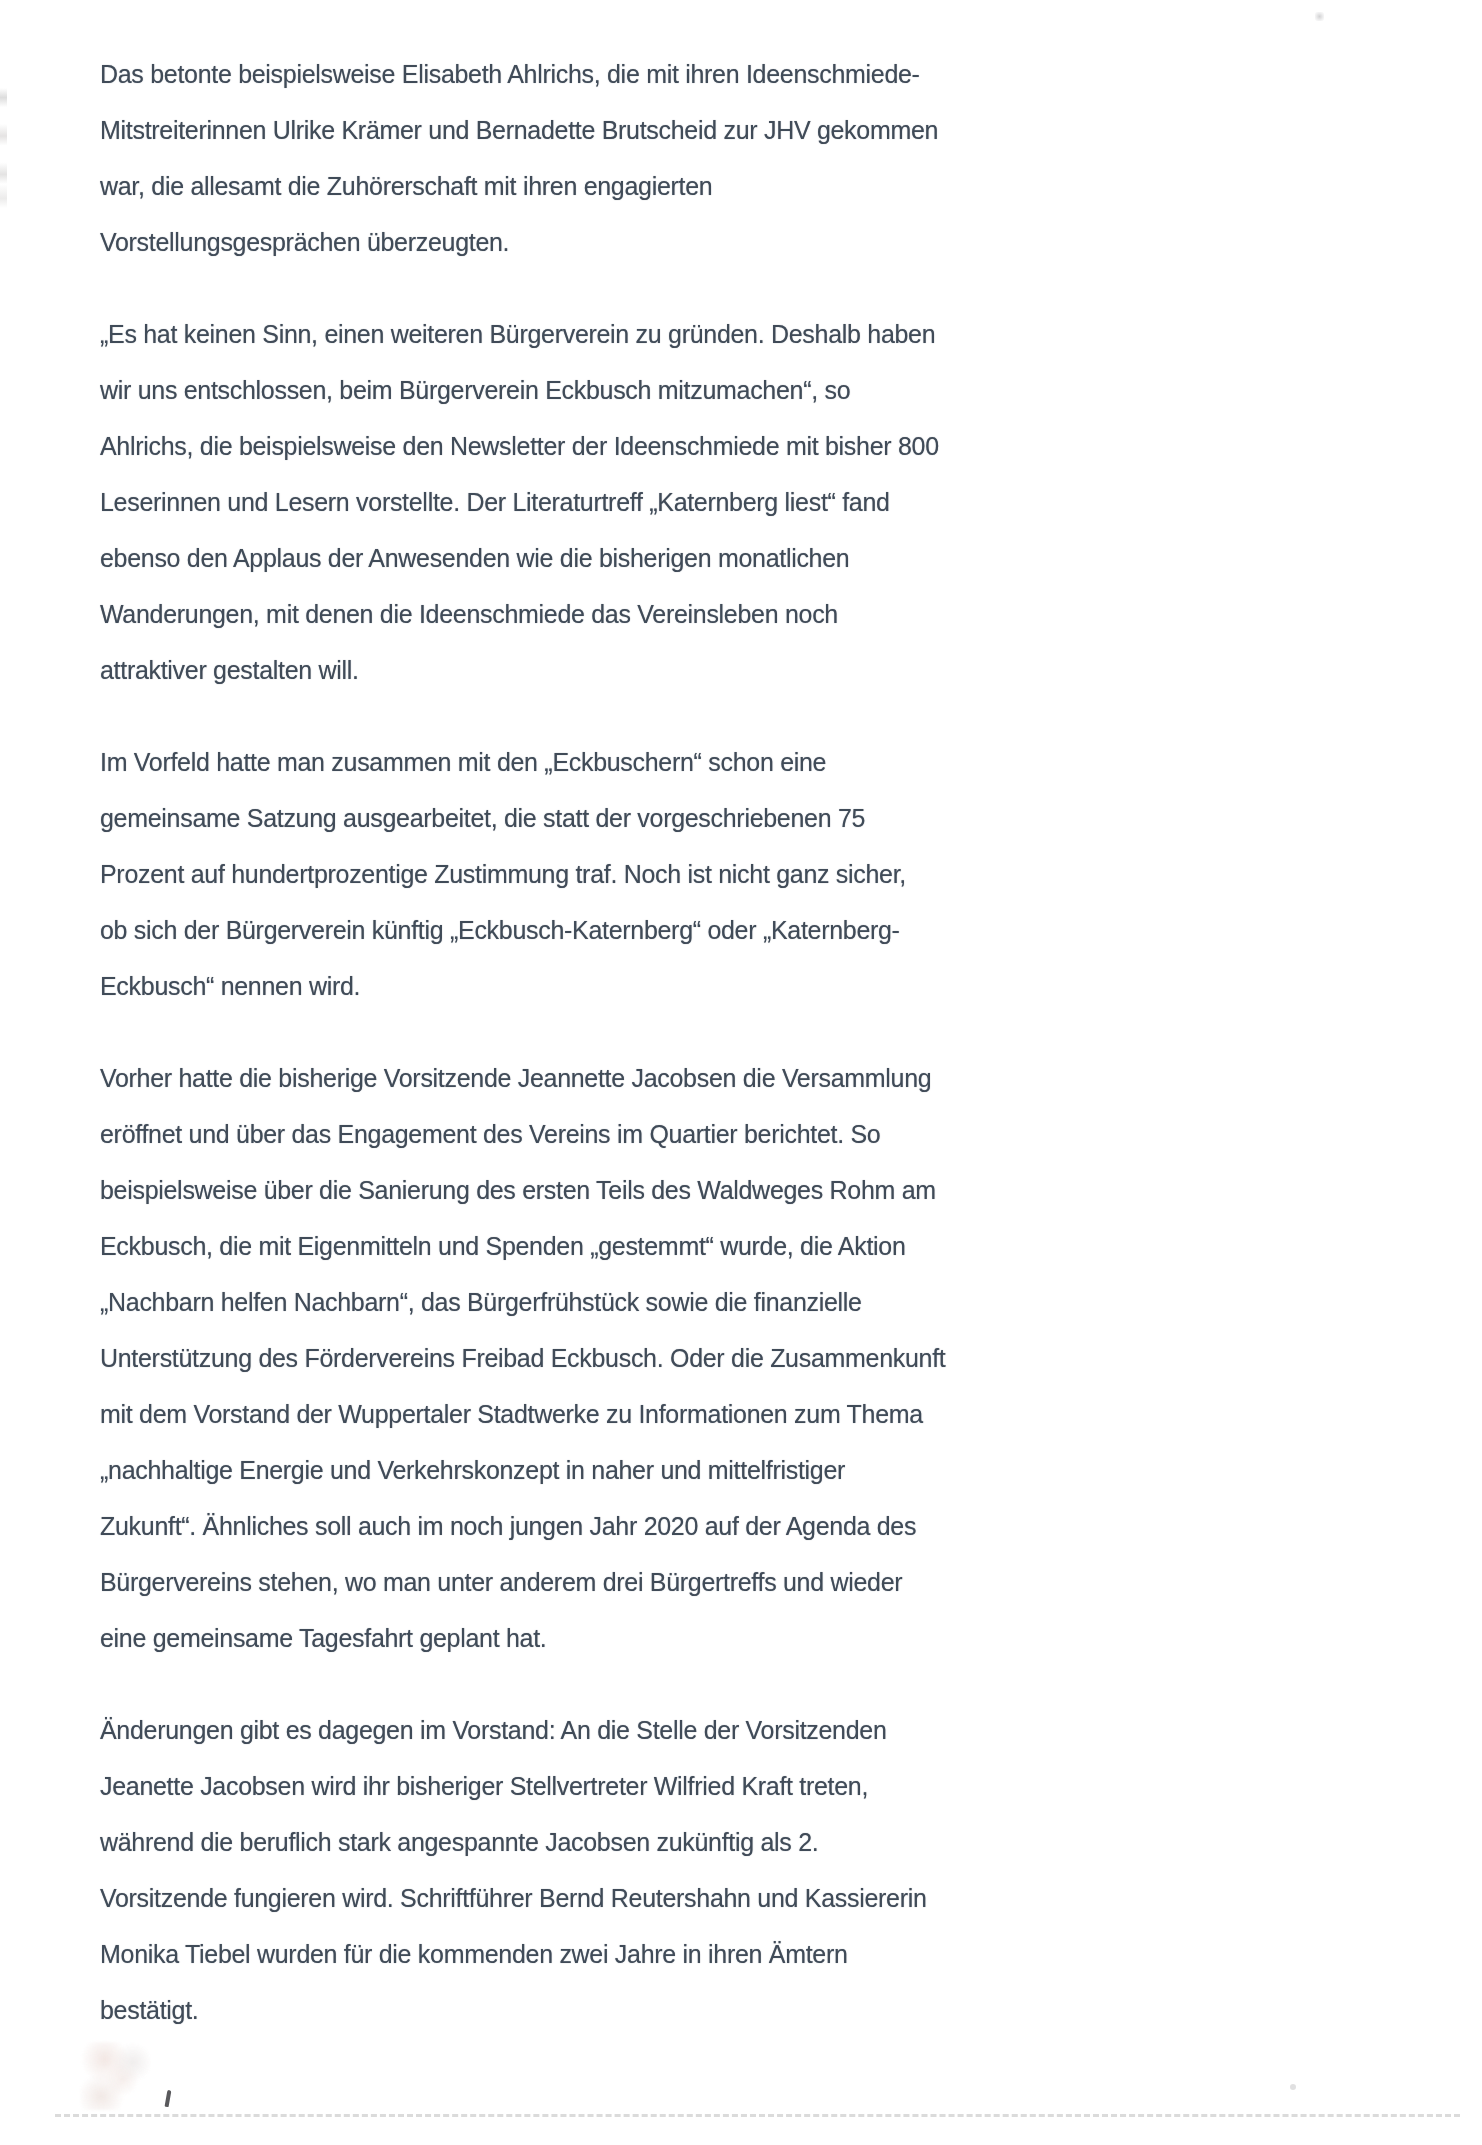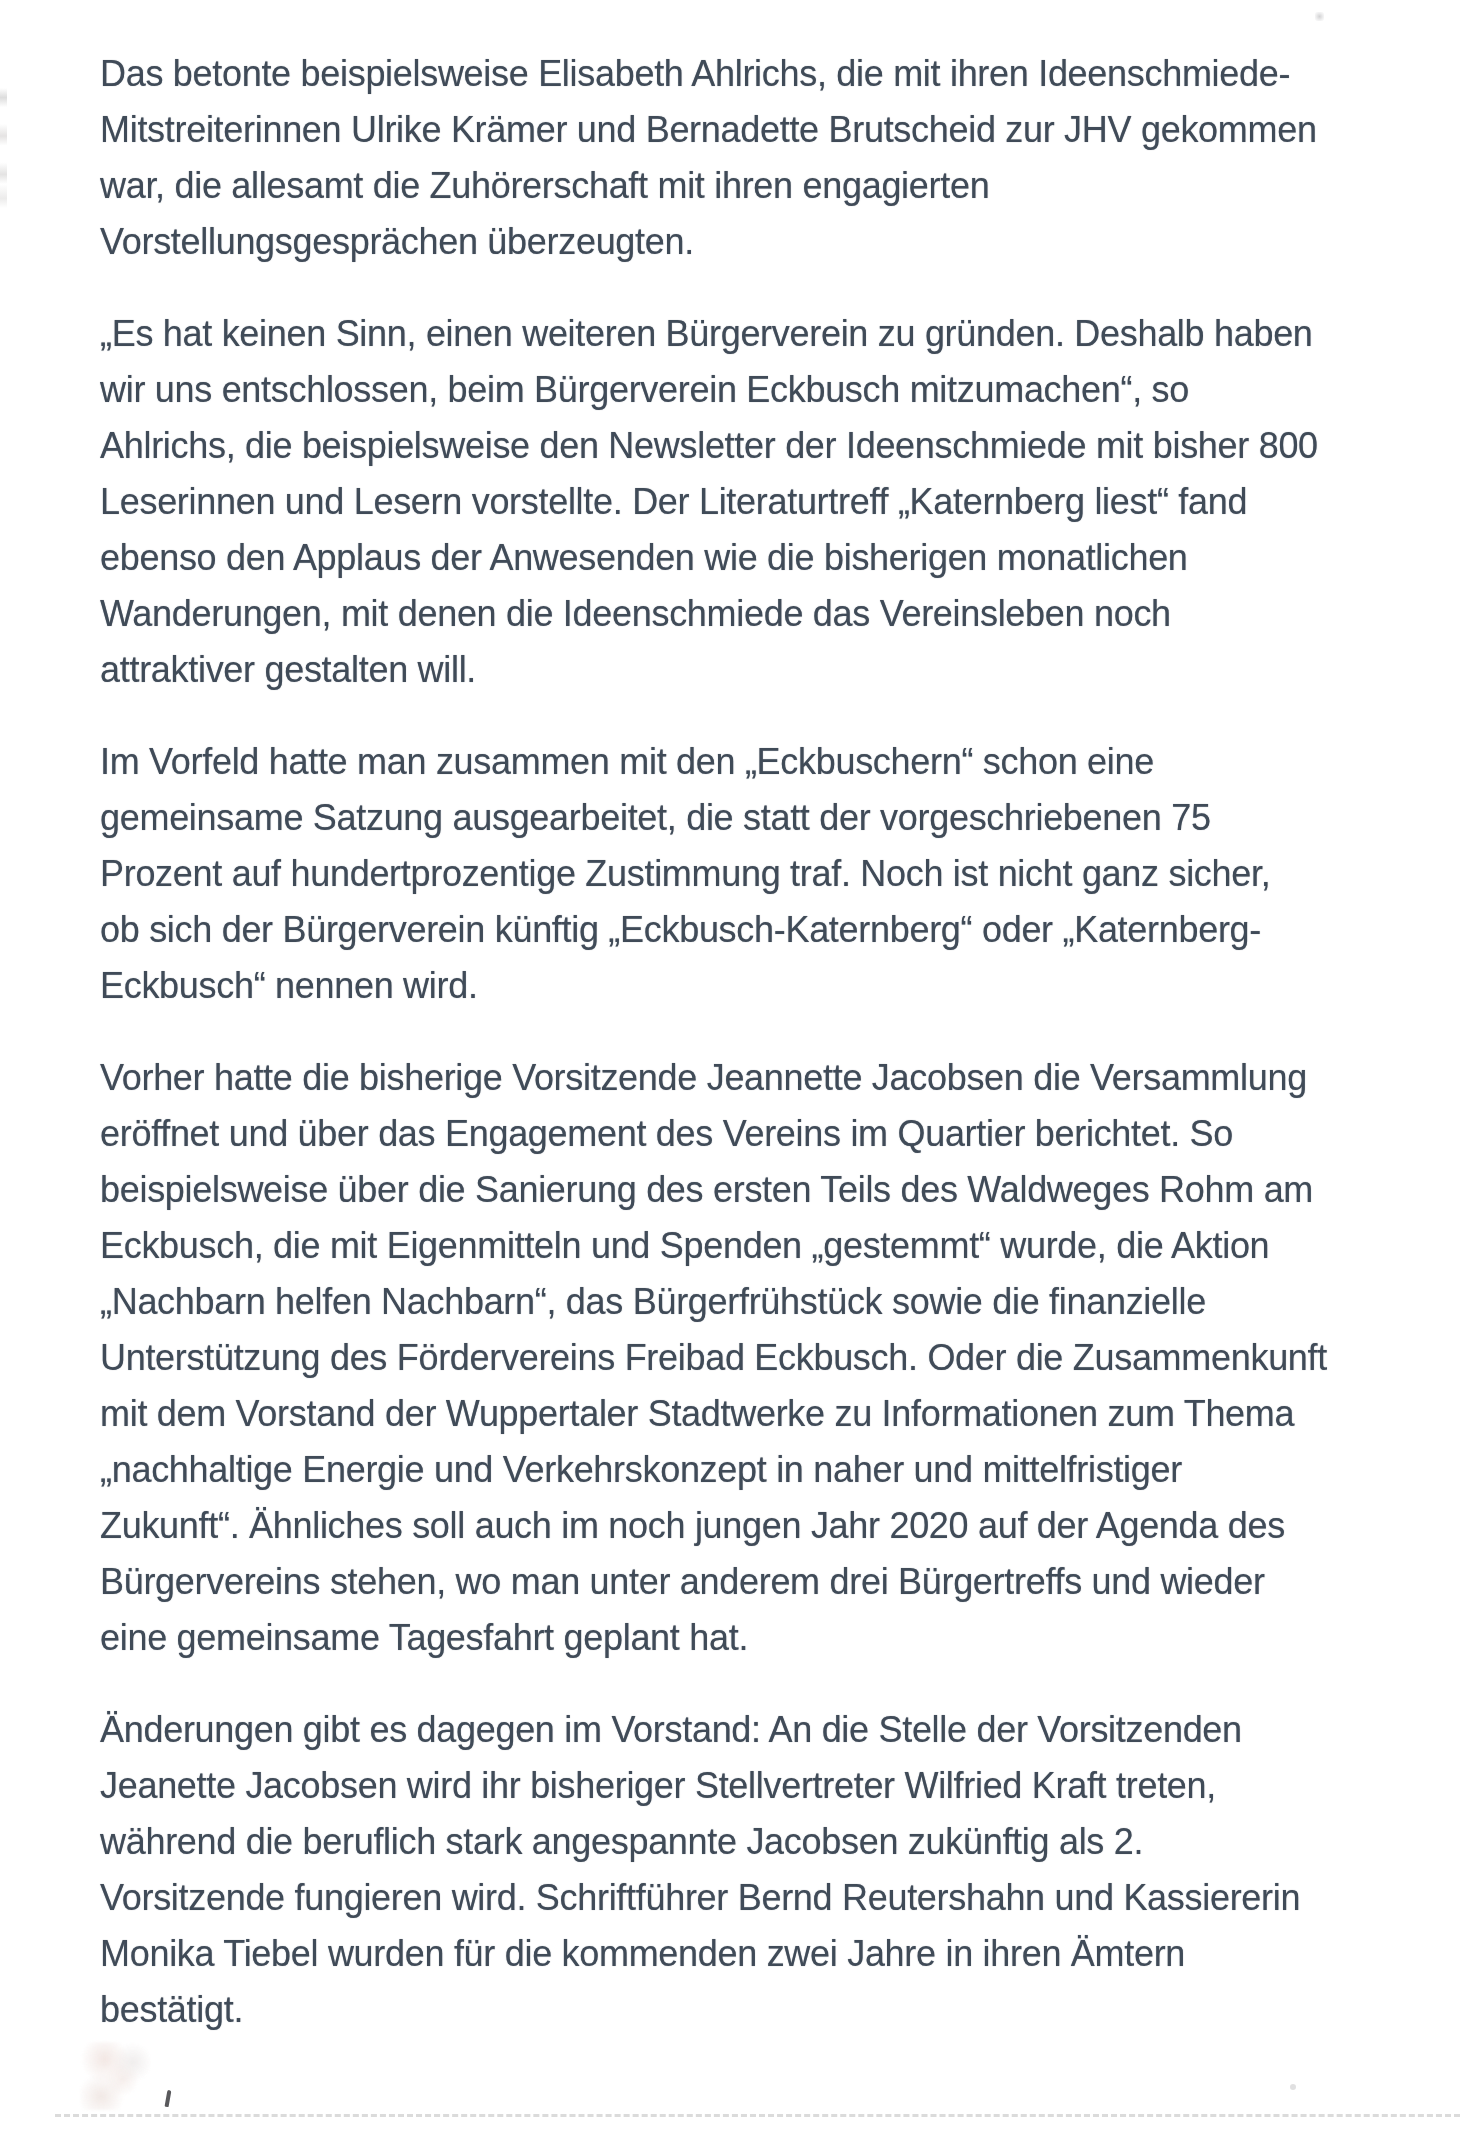--- a/index.html
+++ b/index.html
@@ -16,21 +16,21 @@
     color: #404b58;
   }
   .article {
     position: absolute;
     left: 100px;
     top: 46px;
     width: 1360px;
   }
   .paragraph {
     margin: 0 0 36px 0;
-    font-size: 36px;
+    font-size: 25px;
     line-height: 56px;
     letter-spacing: -0.3px;
     font-weight: 400;
     white-space: pre;
     color: #404b58;
     
     text-shadow: 0 0 1px rgba(64, 75, 88, 0.55);
   }
   .artifact {
     position: absolute;

